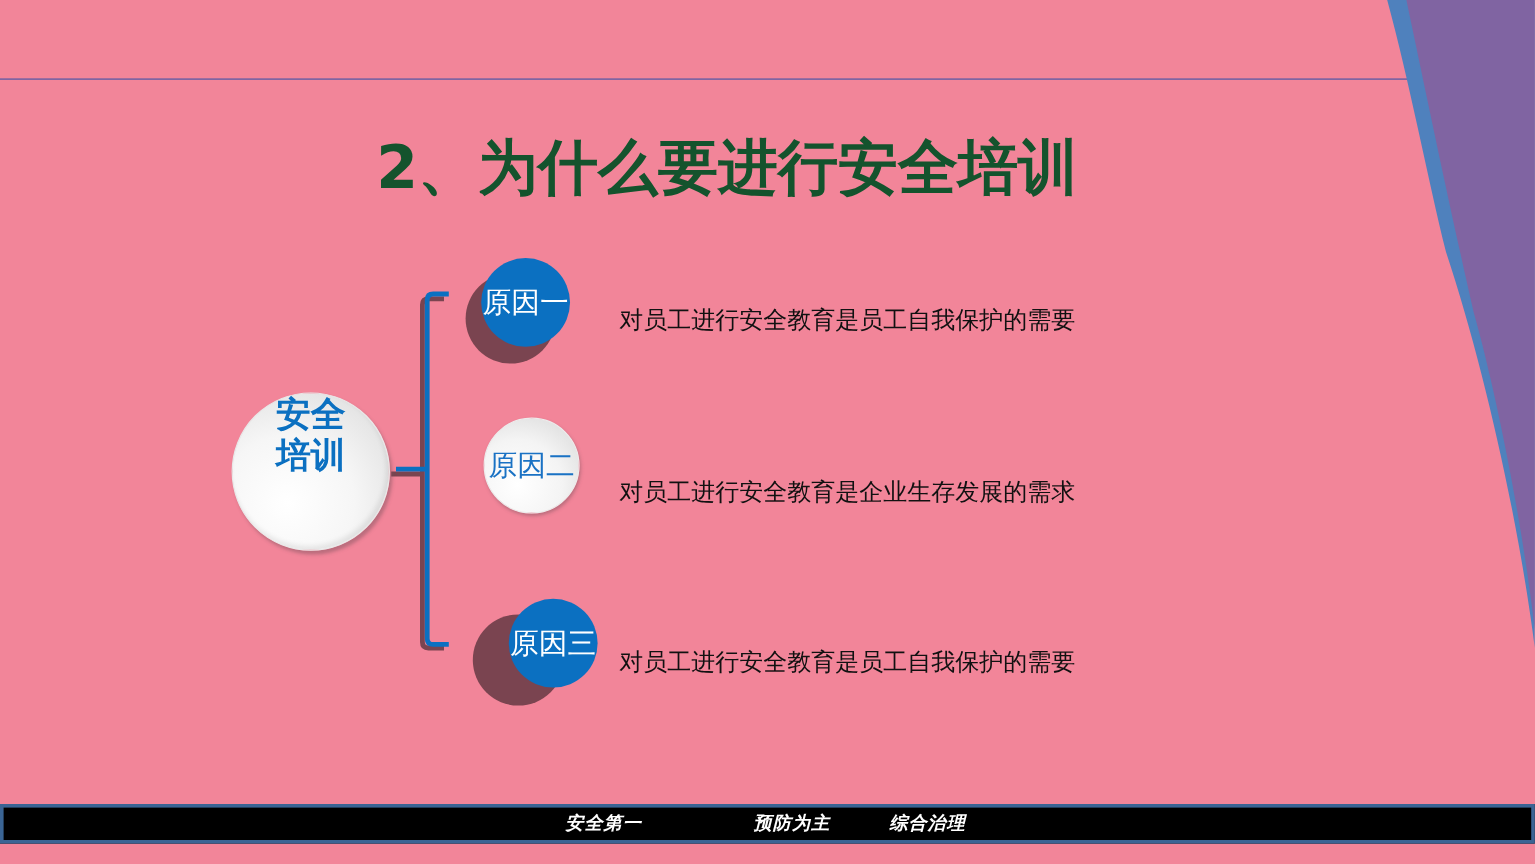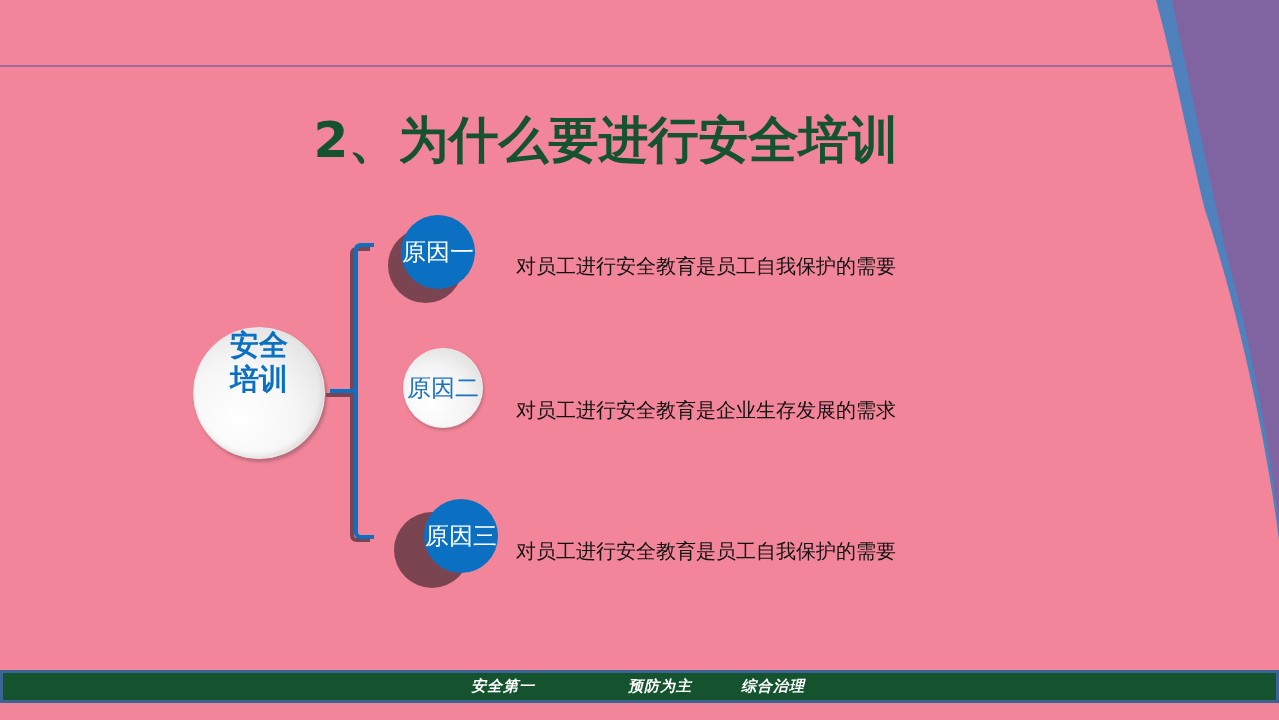--- a/index.html
+++ b/index.html
@@ -14,21 +14,21 @@
      border:1px solid #e8e8e8; display:flex; align-items:flex-start; justify-content:center; }
   .center-label { color:#0b70c1; font-weight:bold; font-size:29px; line-height:34px; text-align:center; width:70px; }
   .reason-circle { position:absolute; border-radius:50%; display:flex; align-items:center; justify-content:center;
      font-size:24px; white-space:nowrap; }
   .reason-circle.blue { background:#0b70c1; color:#ffffff; }
   .reason-circle.white { background:radial-gradient(circle at 35% 70%, #ffffff 0%, #f4f4f4 50%, #d6d6d6 100%);
      color:#1a72c4; box-shadow:1px 2px 3px rgba(120,80,90,0.45); border:1px solid #ececec; }
   .shadow-circle { position:absolute; border-radius:50%; background:#7a4450; }
   .reason-text { position:absolute; left:516px; font-size:20px; color:#111; white-space:nowrap; }
   .footer { position:absolute; left:0; top:670px; width:1279px; height:33px; box-sizing:border-box;
-            background:#14532d; border:3px solid #3a6494; }
+            background:#000000; border:3px solid #3a6494; }
   .footer-item { position:absolute; top:4px; color:#ffffff; font-family:"DejaVu Serif","Liberation Serif",serif;
                  font-style:italic; font-weight:bold; font-size:15px; letter-spacing:1px; }
 </style>
 </head>
 <body>
 
 <svg class="deco-svg" viewBox="0 0 1279 720">
 
   <line x1="0" y1="66" x2="1182" y2="66" stroke="#8064a2" stroke-width="1.5"></line>
 

